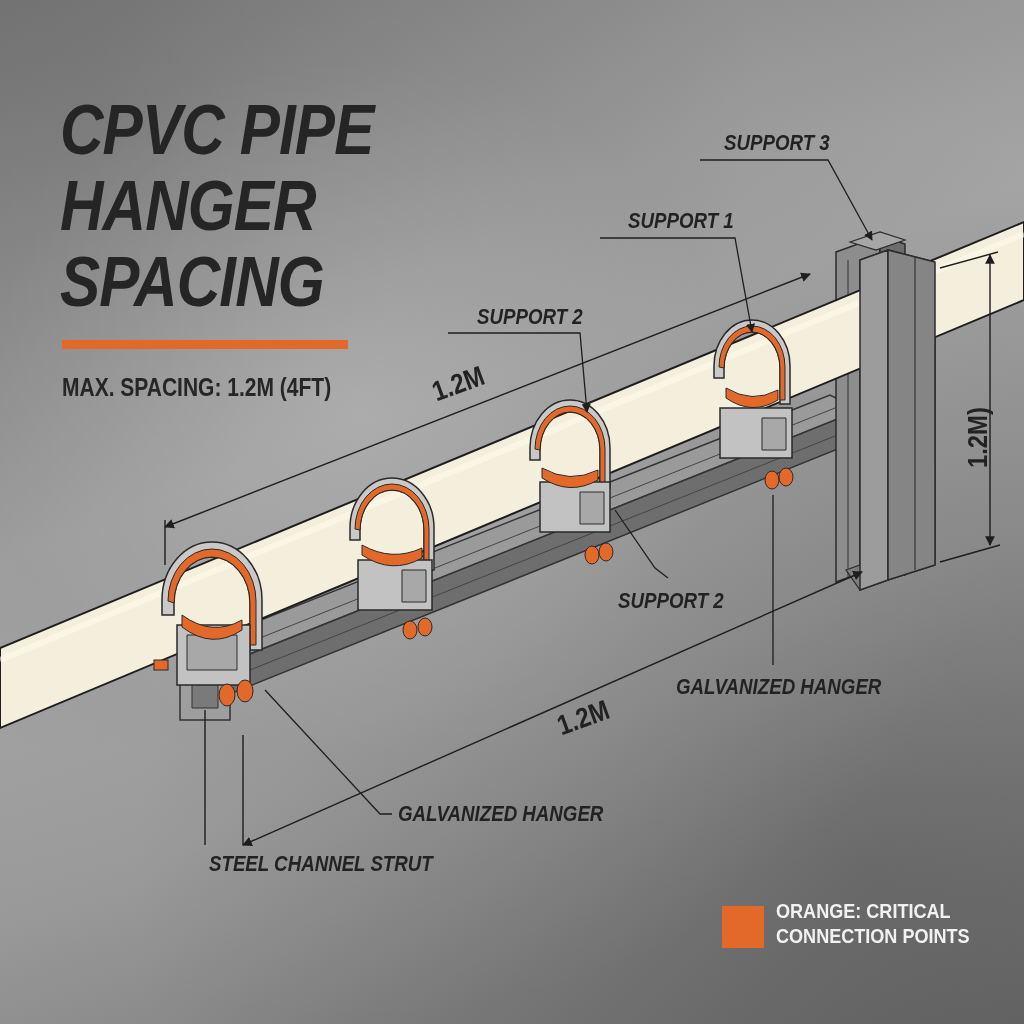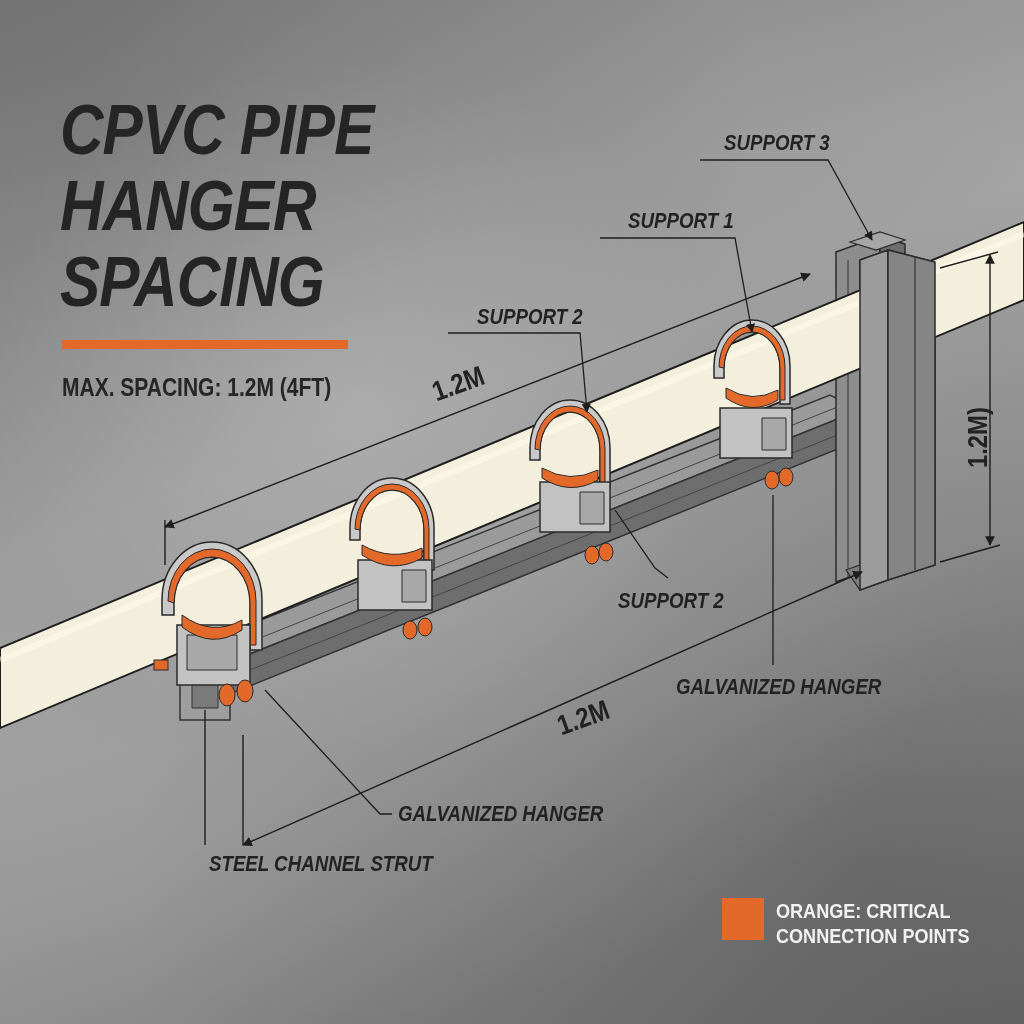--- a/index.html
+++ b/index.html
@@ -35,21 +35,21 @@
     transform: scaleX(0.84); transform-origin: left top; white-space: nowrap;
   }
   .callout {
     position: absolute; font-weight: 700; font-style: italic; color: #222;
     font-size: 22px; white-space: nowrap; transform: scaleX(0.85); transform-origin: left top;
   }
   .dim {
     position: absolute; font-weight: 700; color: #222; font-size: 28px; white-space: nowrap;
   }
   .legend {
-    position: absolute; left: 722px; top: 898px; display: flex; align-items: flex-start; gap: 12px;
+    position: absolute; left: 722px; top: 898px; display: flex; align-items: flex-end; gap: 12px;
   }
   .legend-swatch { width: 42px; height: 42px; background: #e2692a; }
   .legend-text {
     font-weight: 700; font-size: 21px; line-height: 25px; color: #f2f2f2;
     transform: scaleX(0.86); transform-origin: left center; white-space: nowrap;
   }
   .legend-text span { display: block; }
 </style>
 </head>
 <body>

